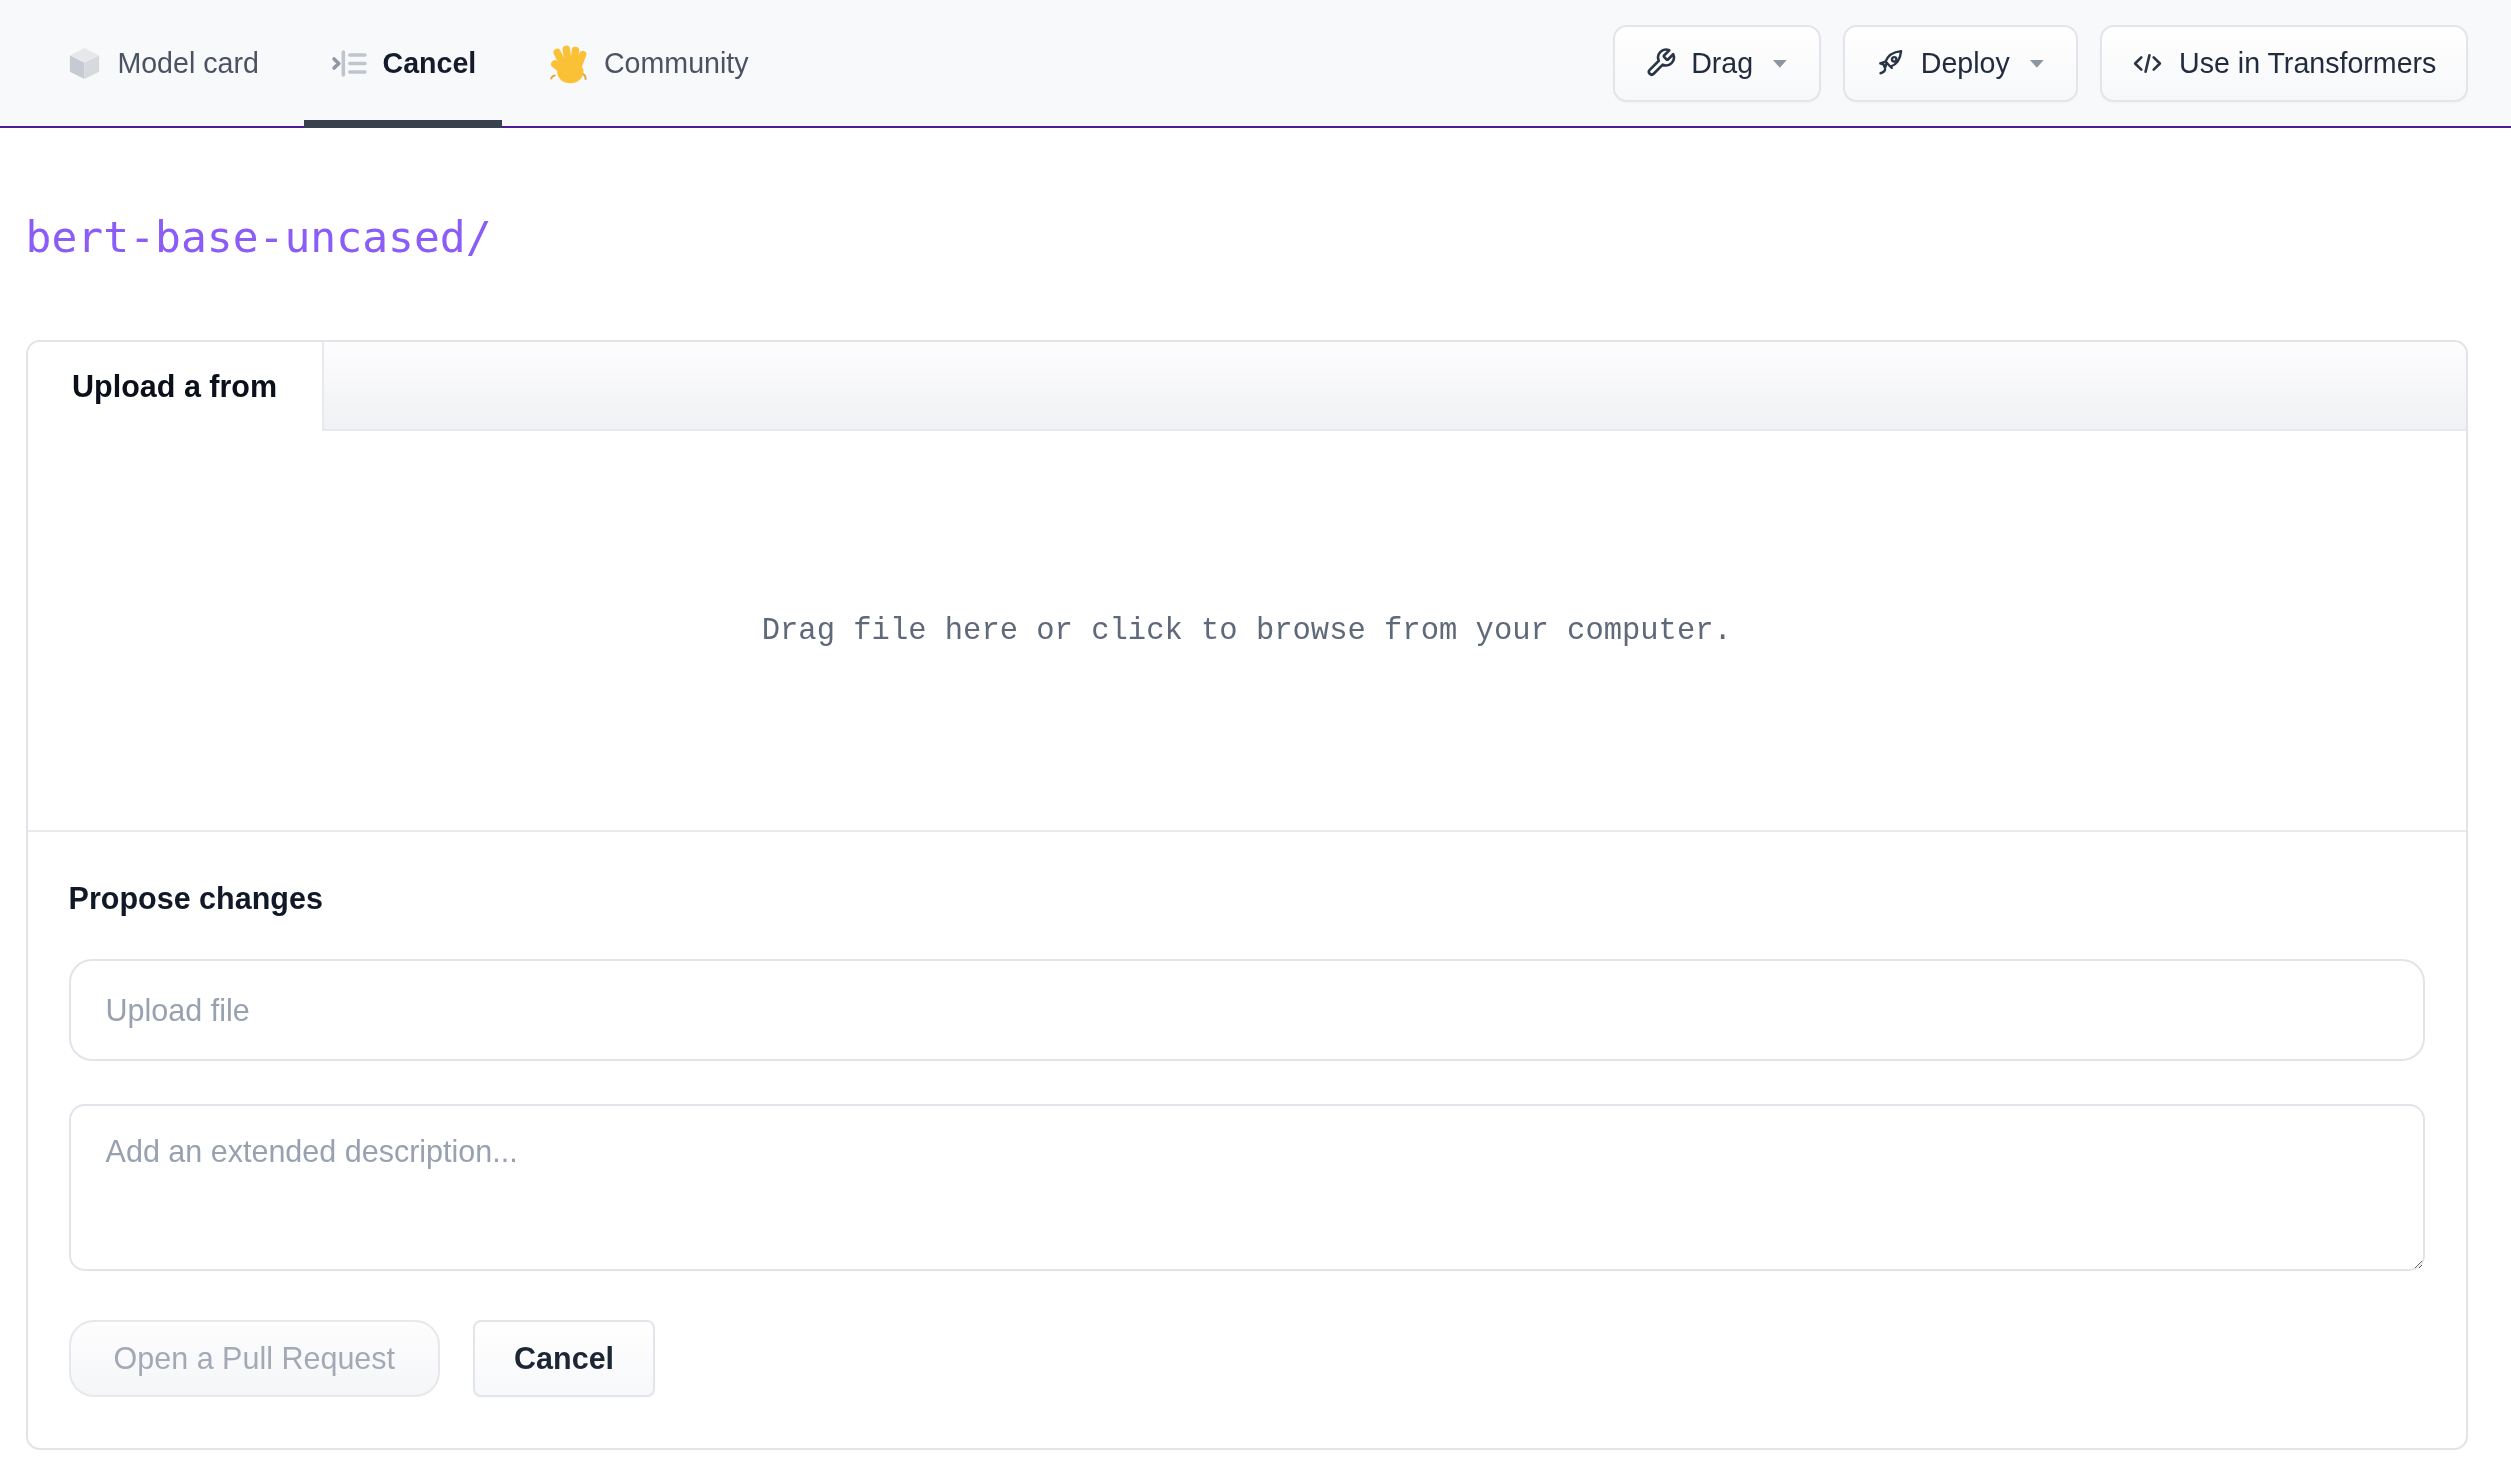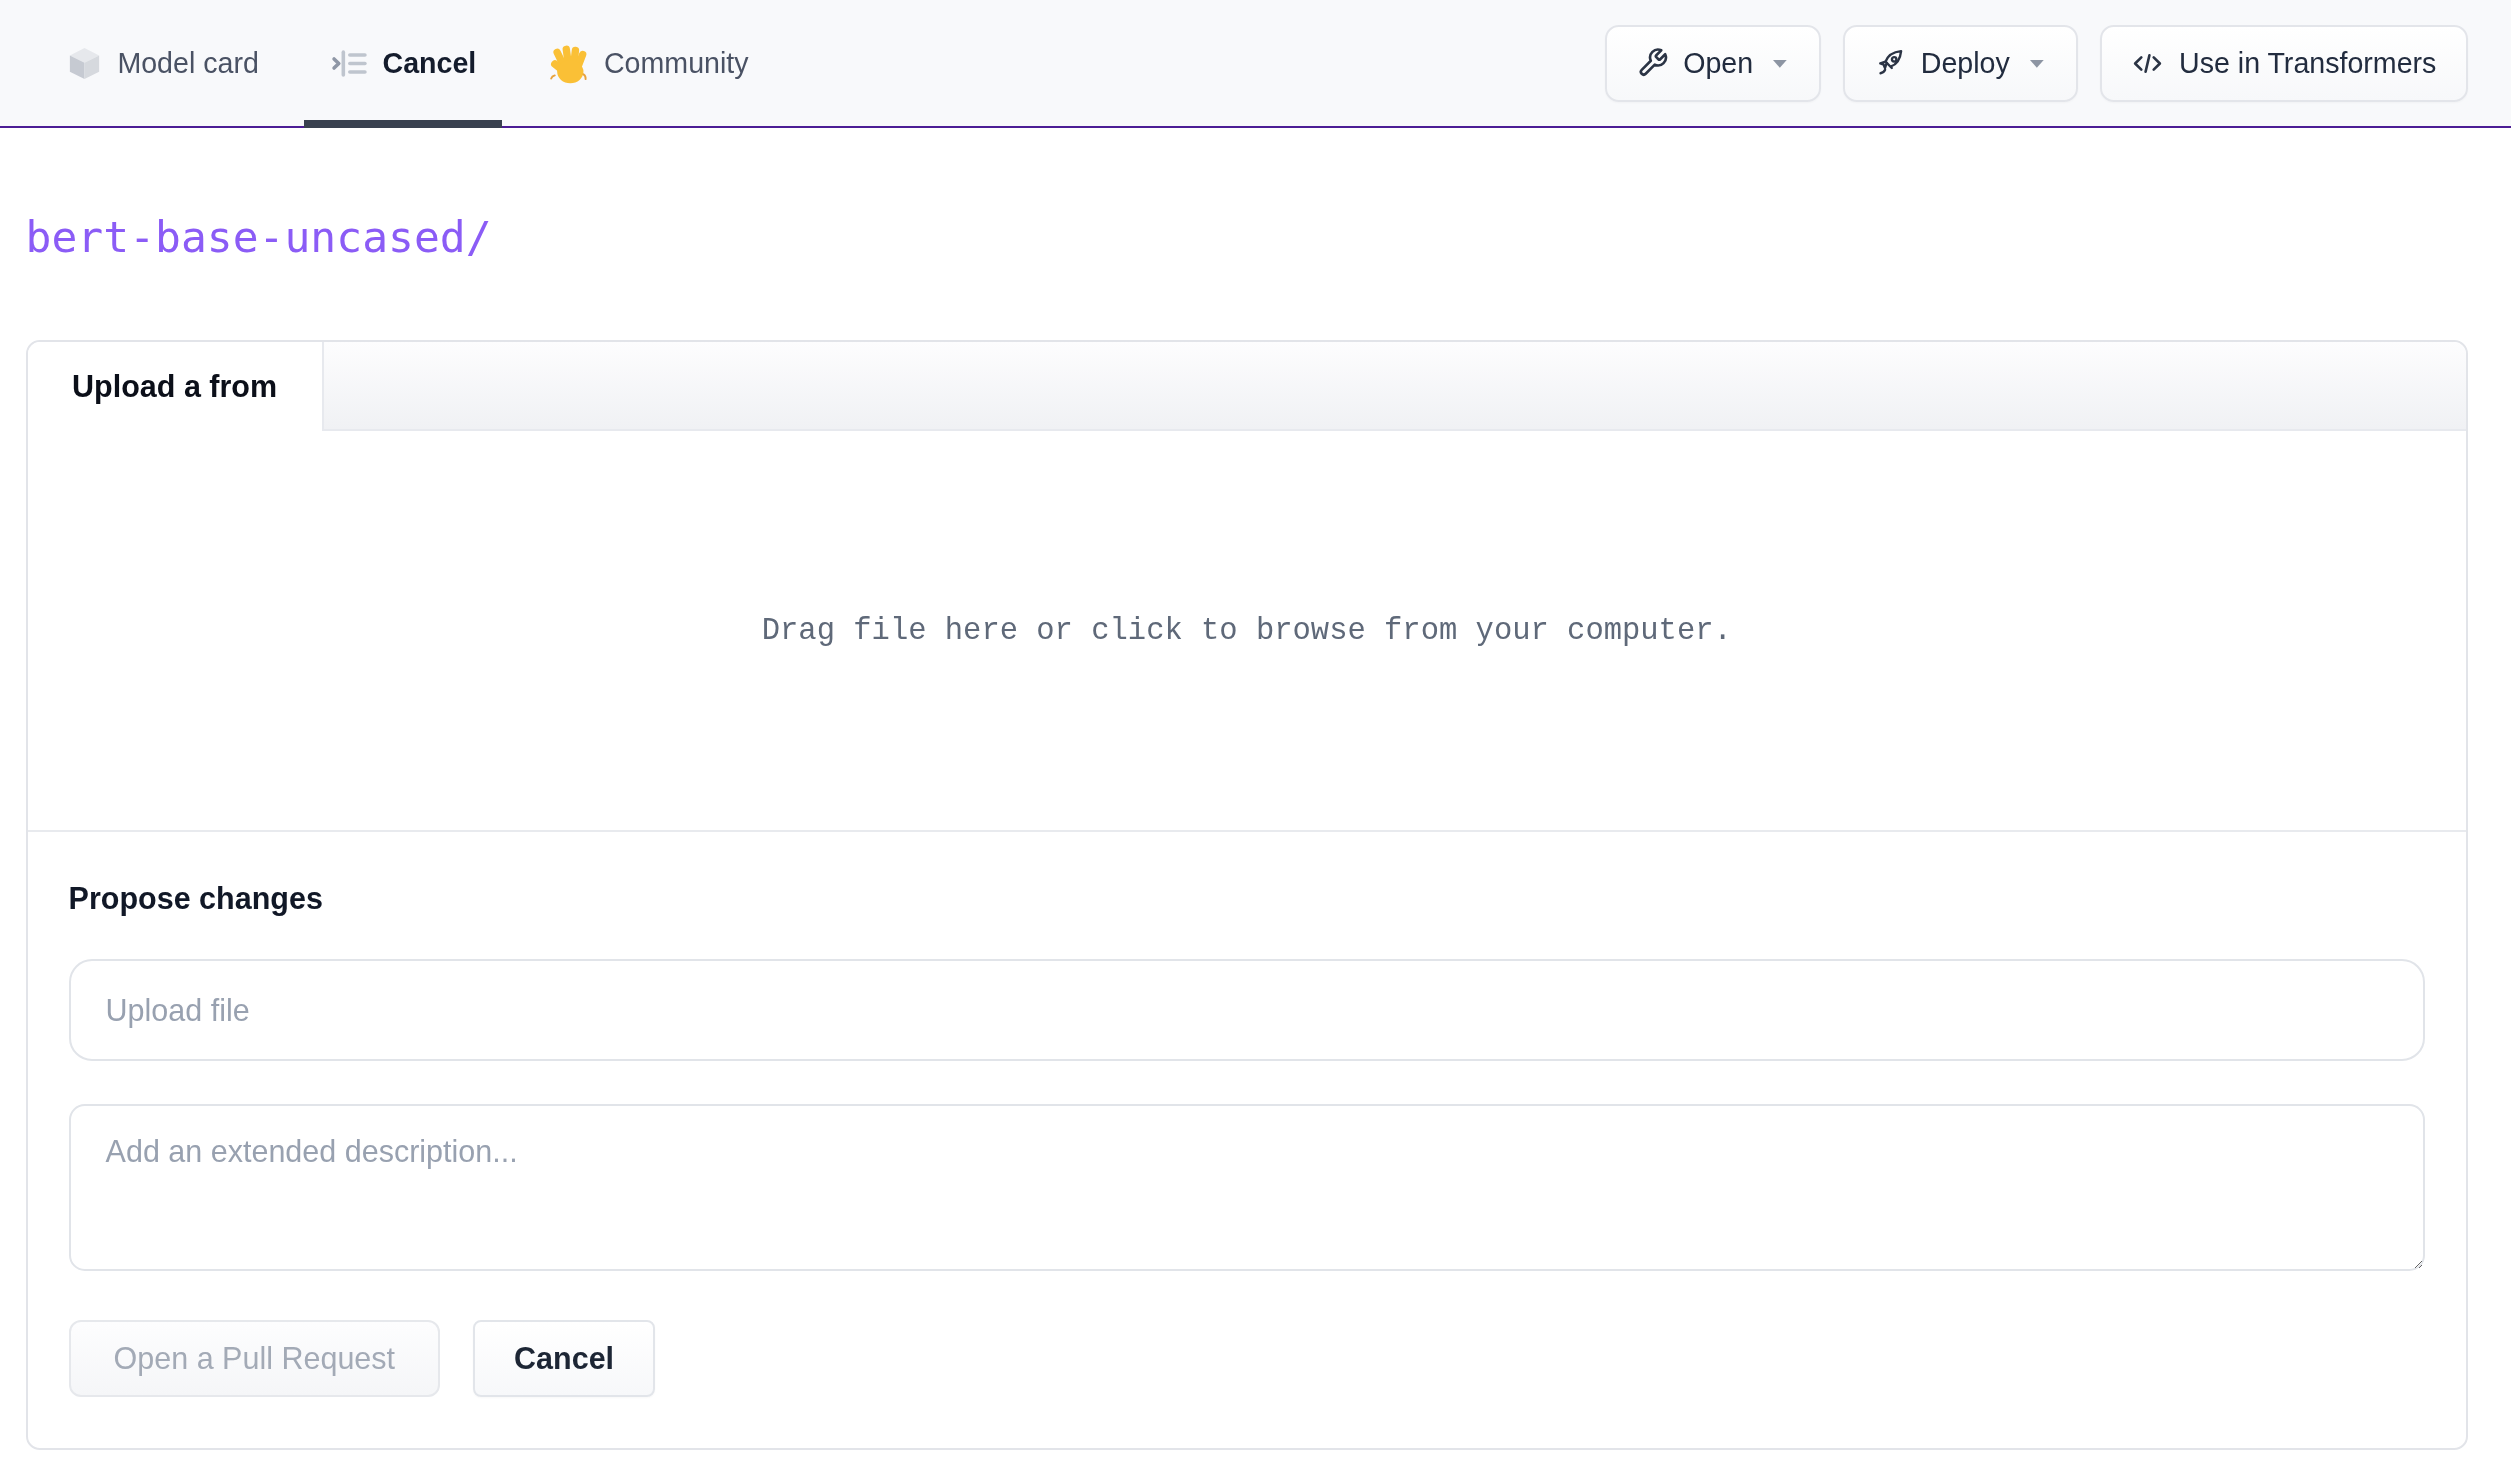--- a/index.html
+++ b/index.html
@@ -72,21 +72,21 @@
   .description-input {
     display: block; width: 100%; height: 167px; margin-top: 43px;
     border: 2px solid #e1e4e9; border-radius: 15.8px; padding: 27.6px 35px;
     font-size: 30.5px; color: #ec4899; font-family: inherit; outline: none;
     resize: both; background: #ffffff;
   }
   .description-input::placeholder { color: #98a1b0; }
 
   .propose-actions { margin-top: 49px; display: flex; align-items: center; gap: 33px; }
   .pr-btn {
-    height: 77px; padding: 0 43px; border: 2px solid #e6e8ec; border-radius: 12px;
+    height: 77px; padding: 0 43px; border: 2px solid #e6e8ec; border-radius: 25px;
     background: linear-gradient(to bottom, #fdfdfe, #f5f6f8);
     font-size: 30.5px; color: #a3aab6; font-family: inherit; cursor: not-allowed;
   }
   .cancel-btn {
     height: 77px; padding: 0 39px; border: 2px solid #e2e5ea; border-radius: 8px;
     background: linear-gradient(to bottom, #ffffff, #f7f8fa);
     font-size: 30.5px; font-weight: 600; color: #1d2635; font-family: inherit; cursor: pointer;
     box-shadow: 0 1px 2px rgba(0,0,0,0.03);
   }
 
@@ -140,21 +140,21 @@
   </div>
 
   <div class="topbar-actions">
 
     <button class="hf-btn">
       <span>
         <svg width="31.5" height="31.5" viewBox="0 0 24 24" fill="none" stroke="#2b3445" stroke-width="2" stroke-linecap="round" stroke-linejoin="round">
           <path d="M14.7 6.3a1 1 0 0 0 0 1.4l1.6 1.6a1 1 0 0 0 1.4 0l3.77-3.77a6 6 0 0 1-7.94 7.94l-6.91 6.91a2.12 2.12 0 0 1-3-3l6.91-6.91a6 6 0 0 1 7.94-7.94l-3.76 3.76z"></path>
         </svg>
       </span>
-      <span>Open</span>
+      <span>Drag</span>
       <span class="caret">
         <svg width="19.7" height="11.8" viewBox="0 0 20 12">
             <polygon points="3,3 17,3 10,11" fill="#8d95a3"></polygon>
           </svg>
       </span>
     </button>
 
     <button class="hf-btn">
       <span>
         <svg width="31.5" height="31.5" viewBox="0 0 24 24" fill="none" stroke="#2b3445" stroke-width="1.8" stroke-linecap="round" stroke-linejoin="round">

